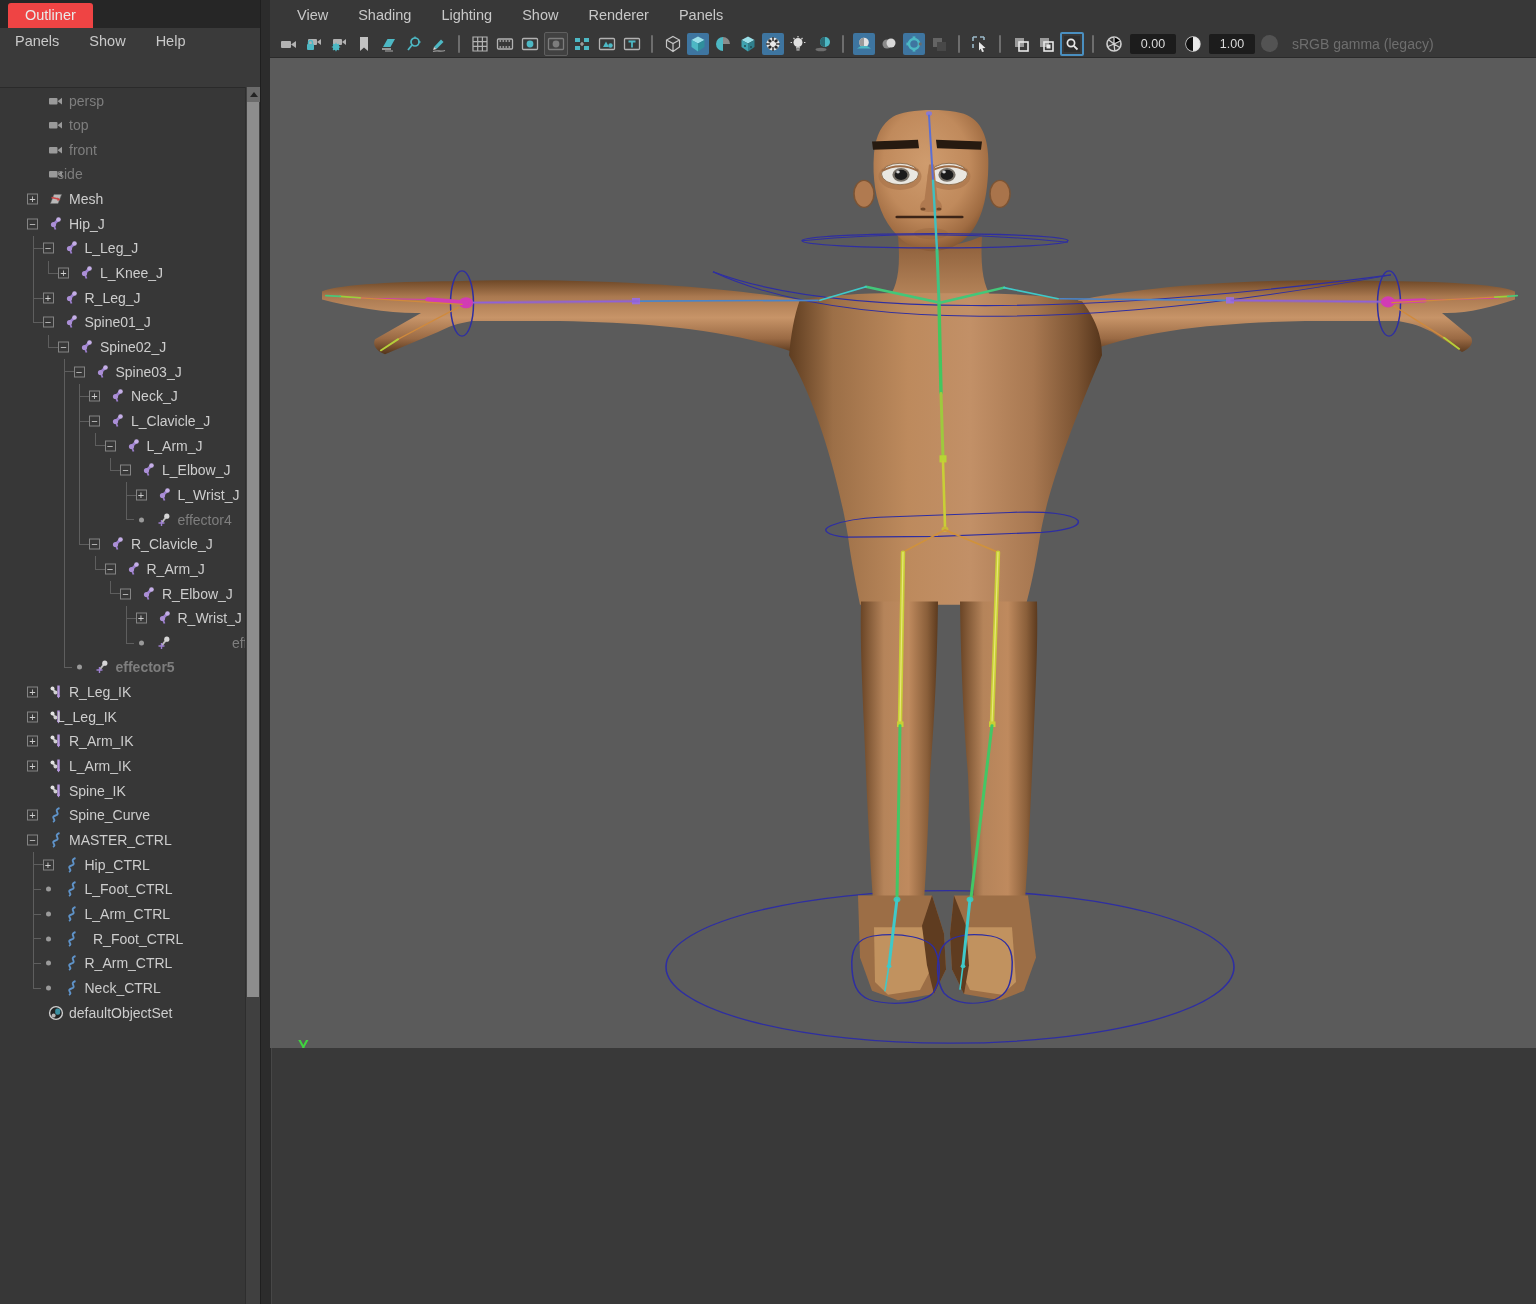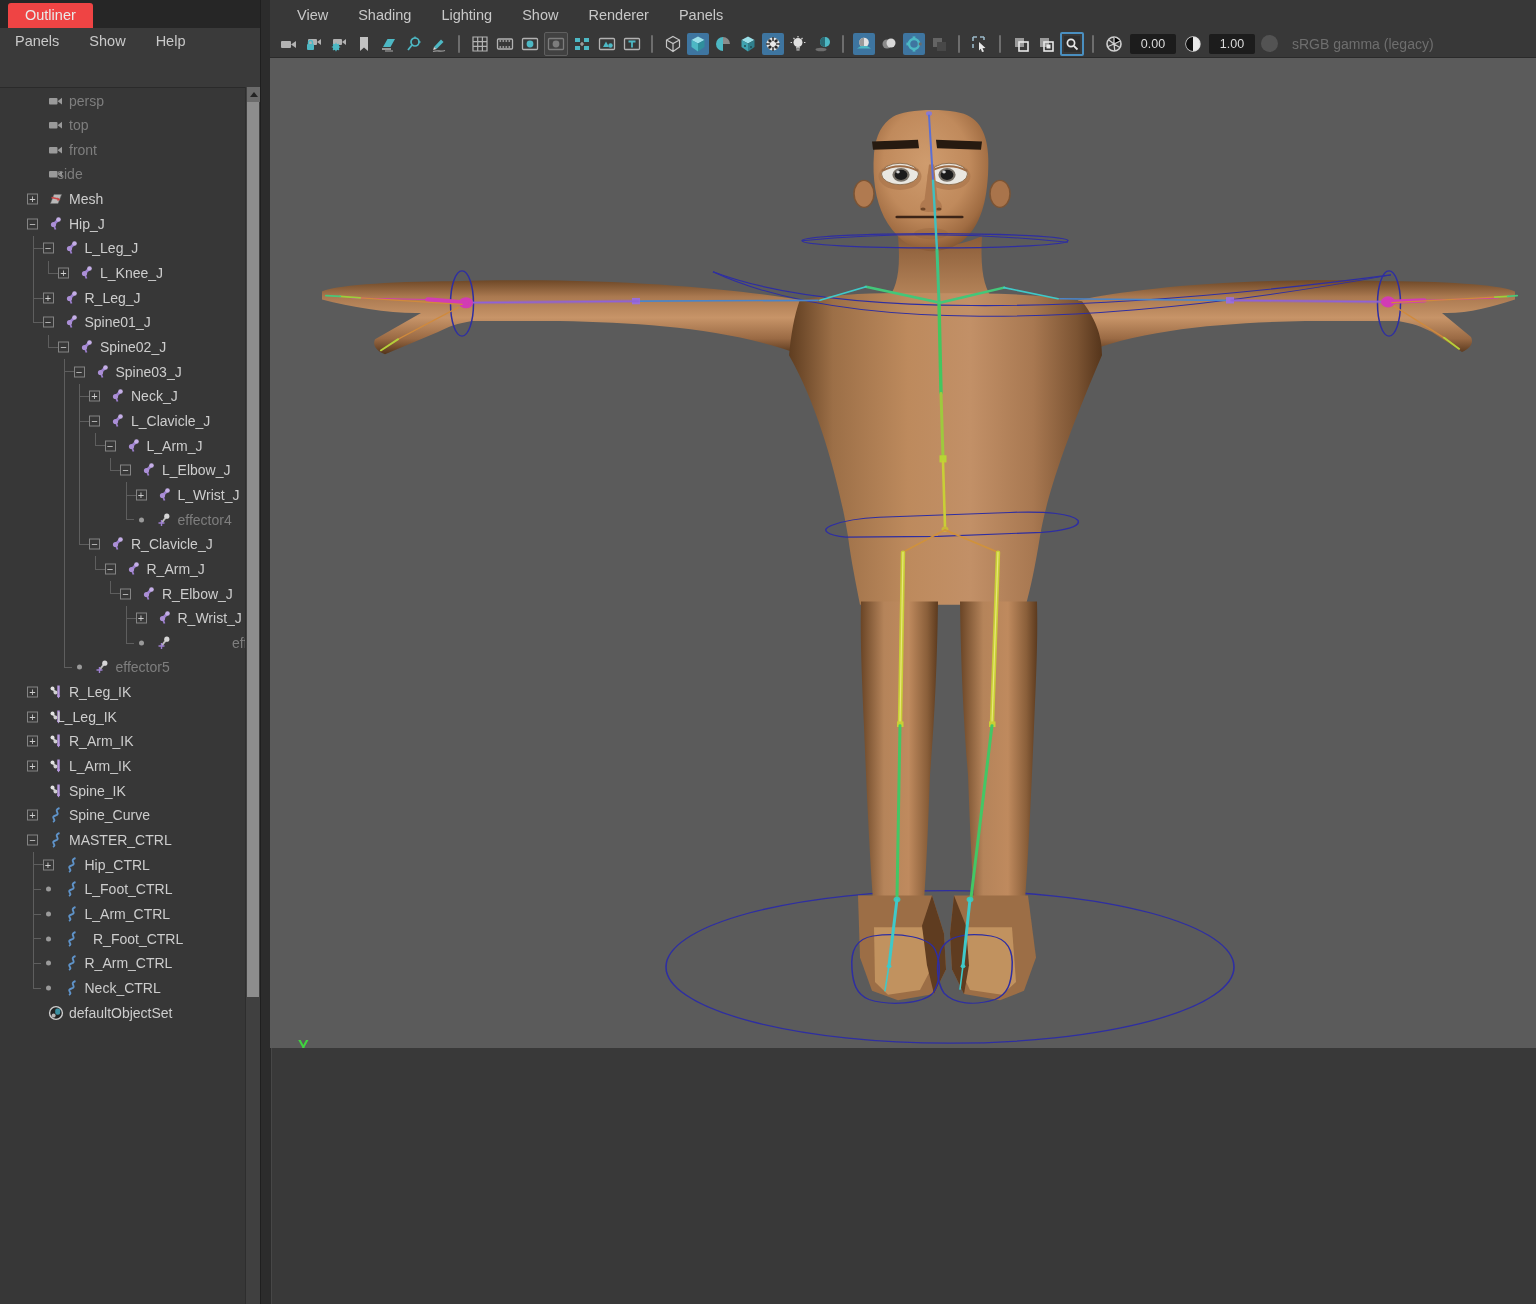--- a/index.html
+++ b/index.html
@@ -409,21 +409,21 @@
         <div class="rail" style="left: 63.5px; top: 0px; height: 12.325px;"></div>
         <div class="stub" style="left: 63.5px; top: 12.325px; width: 8.5px;"></div>
         <div class="dotleaf" style="left: 76.5px;"></div>
         <span class="ticon" style="left: 94.5px;">
           <svg viewBox="0 0 16 16">
             <path d="M9.5 4.5 L4.5 11" stroke="#bdbdbd" stroke-width="2"></path>
             <circle cx="9.8" cy="4.2" r="2.6" fill="#d6d6d6"></circle>
             <path d="M1.5 11 H7.5 M4.5 8 V14" stroke="#9d7fd0" stroke-width="1.4"></path>
           </svg>
         </span>
-        <span class="lbl" style="left: 115.5px;">effector5</span>
+        <span class="lbl" style="left: 115.5px; font-weight: bold;">effector5</span>
       </div>
       <div class="trow" style="top: 591.6px;">
         <div class="exp" style="left: 27px;">+</div>
         <span class="ticon" style="left: 48px;">
           <svg viewBox="0 0 16 16">
             <path d="M4.5 4.5 L7.5 8.5" stroke="#cfcfcf" stroke-width="2"></path>
             <circle cx="4.5" cy="4.5" r="2" fill="#e2e2e2"></circle>
             <circle cx="7.5" cy="8.5" r="2" fill="#cfcfcf"></circle>
             <path d="M10.5 1.5 V13" stroke="#b89ae0" stroke-width="2.4"></path>
             <path d="M8.8 11.5 L10.5 14.5 L12.2 11.5 Z" fill="#b89ae0"></path>

